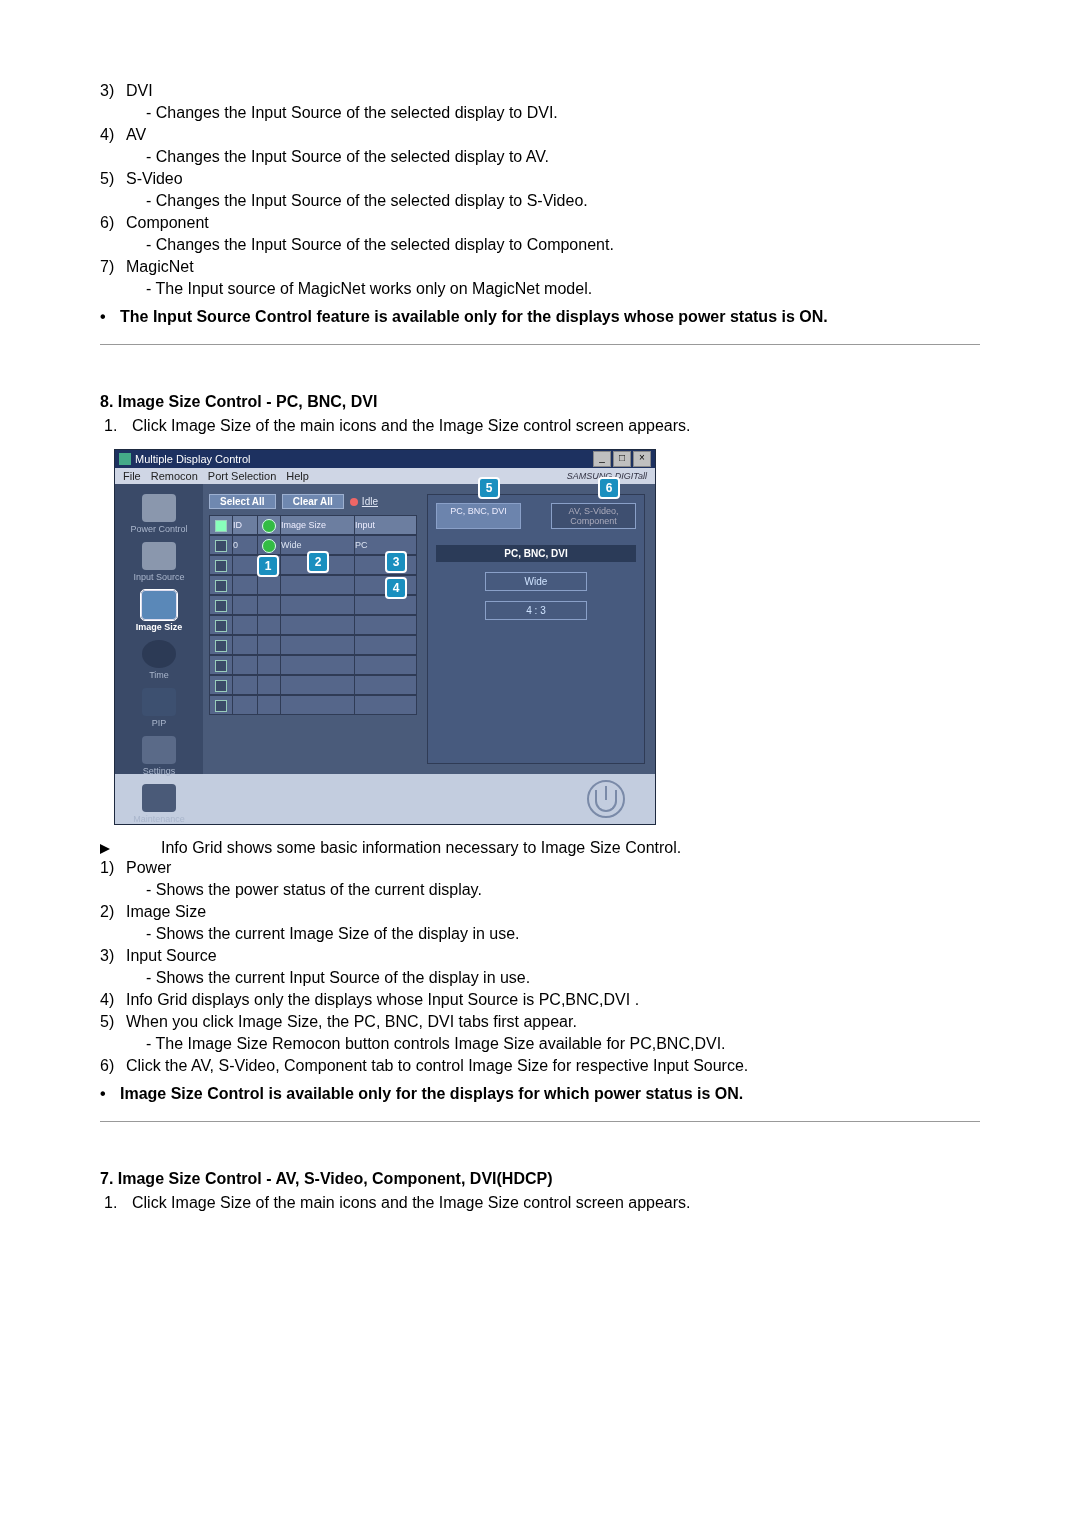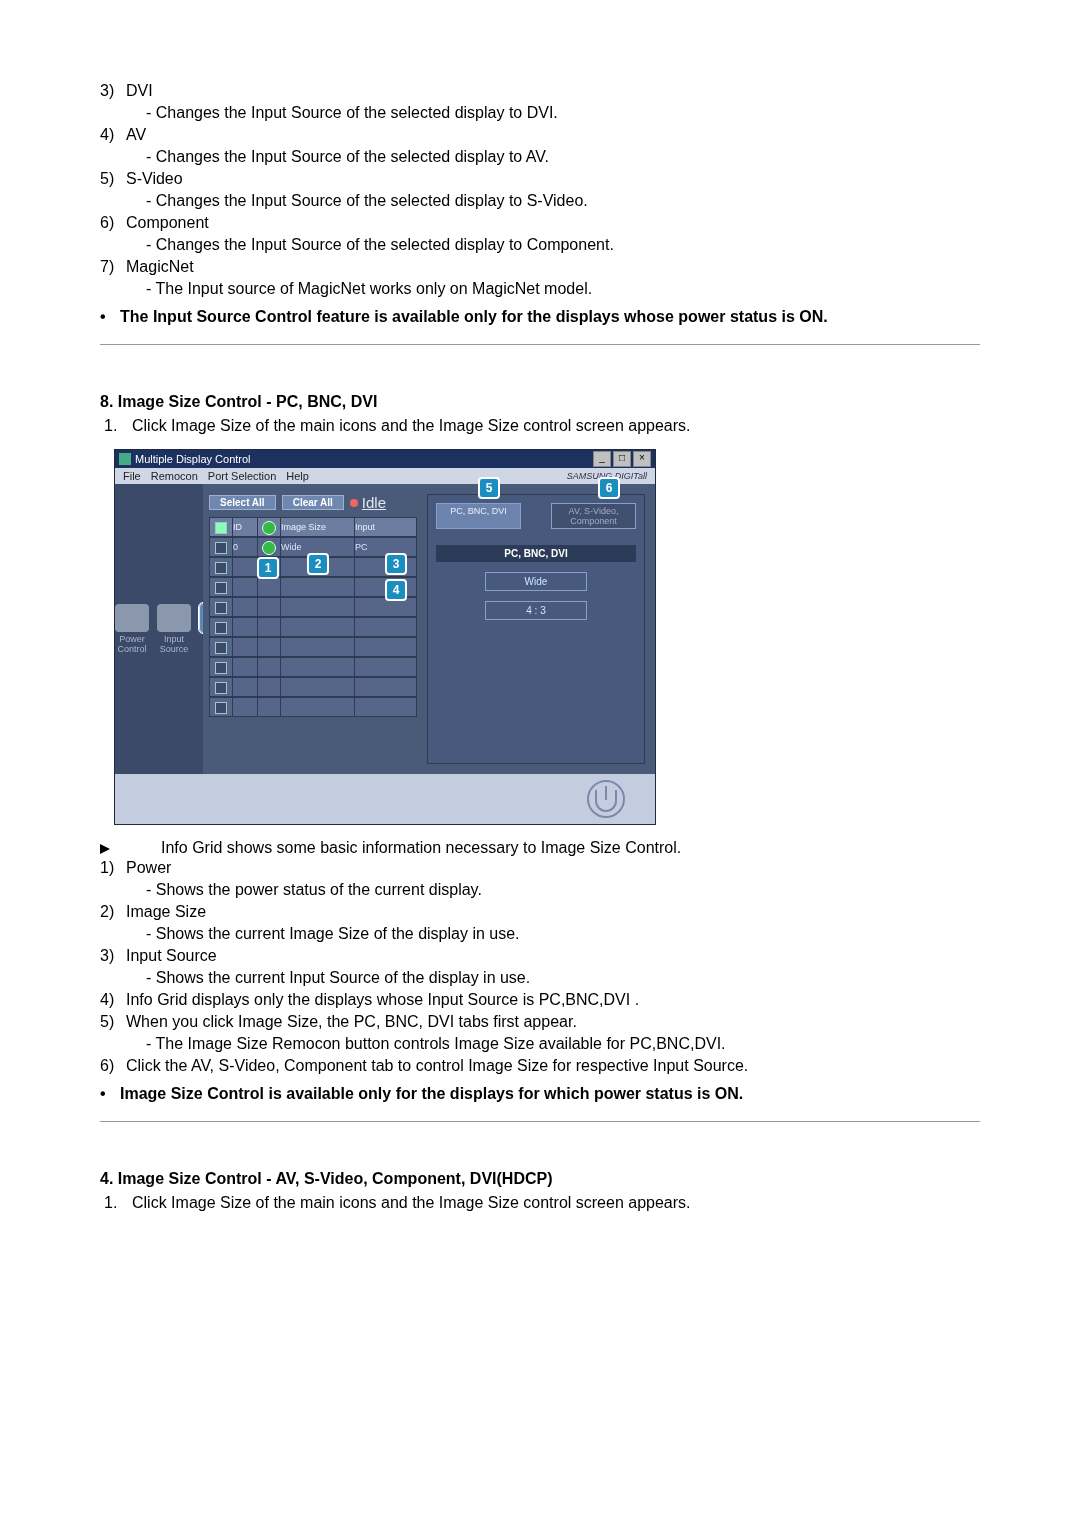--- a/index.html
+++ b/index.html
@@ -103,21 +103,21 @@
   .brand { font-style:italic; color:#334; font-size:9px; }
   .mdc-body {
     display:flex;
     height: 290px;
   }
   .sidebar {
     width: 88px;
     background:#3a4a68;
     padding:10px 0;
     display:flex;
-    flex-direction:row;
+    flex-direction:column;
     align-items:center;
     gap:8px;
   }
   .side-item { width:70px; text-align:center; font-size:9px; color:#aab6cc; }
   .side-item.active .side-ico { outline:1px solid #fff; }
   .side-item.active { color:#fff; font-weight:bold; }
   .side-ico {
     width:34px; height:28px; margin:0 auto 2px auto; background:#6b7a98;
     border-radius:4px;
   }
@@ -146,21 +146,21 @@
     margin-bottom:6px;
   }
   .sel-btn {
     background:#6f88b0;
     border:1px solid #9db0d0;
     color:#fff;
     font-size:10px;
     padding:1px 10px;
     font-weight:bold;
   }
-  .idle { color:#e0e6f4; font-size:15px; display:flex; align-items:center; gap:4px;text-decoration:underline;}
+  .idle { color:#e0e6f4; font-size:10px; display:flex; align-items:center; gap:4px;text-decoration:underline;}
   .idle .led { width:8px;height:8px;background:#e66;border-radius:50%; }
   .grid-head, .grid-row {
     display:flex;
     border-top:1px solid #2f3b55;
     border-left:1px solid #2f3b55;
   }
   .grid-row { background:#55668a; }
   .cell {
     border-right:1px solid #2f3b55;
     border-bottom:1px solid #2f3b55;
@@ -512,19 +512,19 @@
       </div>
   </div>
 
   <div class="bullet-row">
     <span class="dot">•</span>
     <span>Image Size Control is available only for the displays for which power status is ON.</span>
   </div>
 
   <hr class="divider">
 
-  <div class="sect-heading">4. Image Size Control - AV, S-Video, Component, DVI(HDCP)</div>
+  <div class="sect-heading">7. Image Size Control - AV, S-Video, Component, DVI(HDCP)</div>
   <div class="step-line">
     <span class="num">1.</span>
     <span>Click Image Size of the main icons and the Image Size control screen appears.</span>
   </div>
 
 </div>
 
 </body></html>

